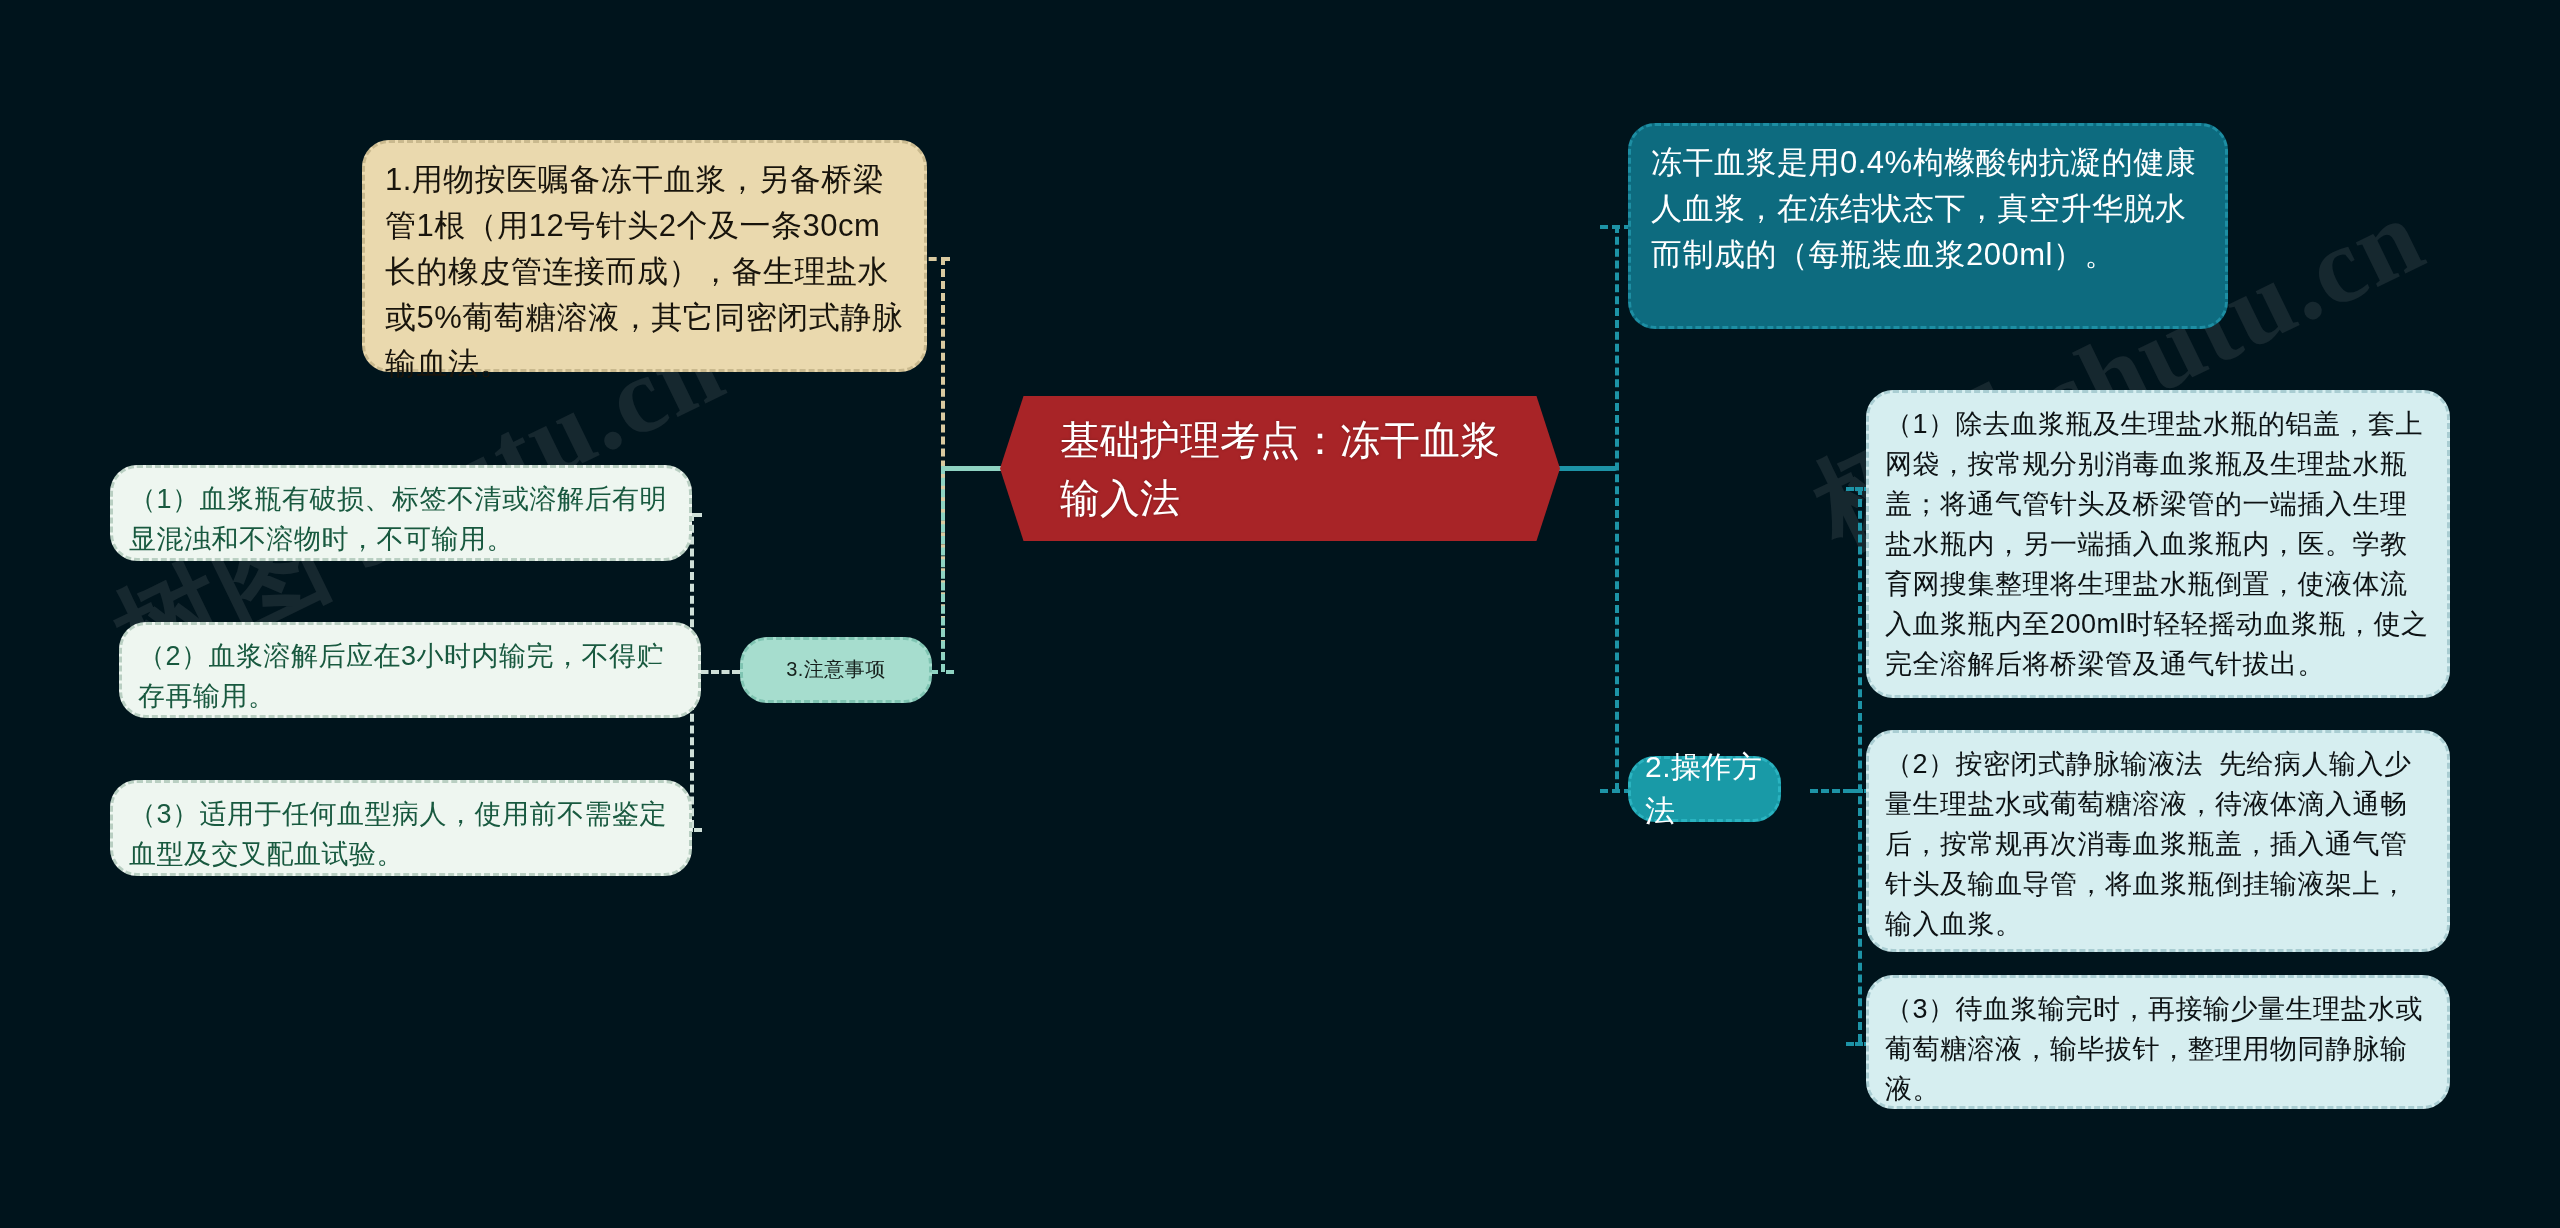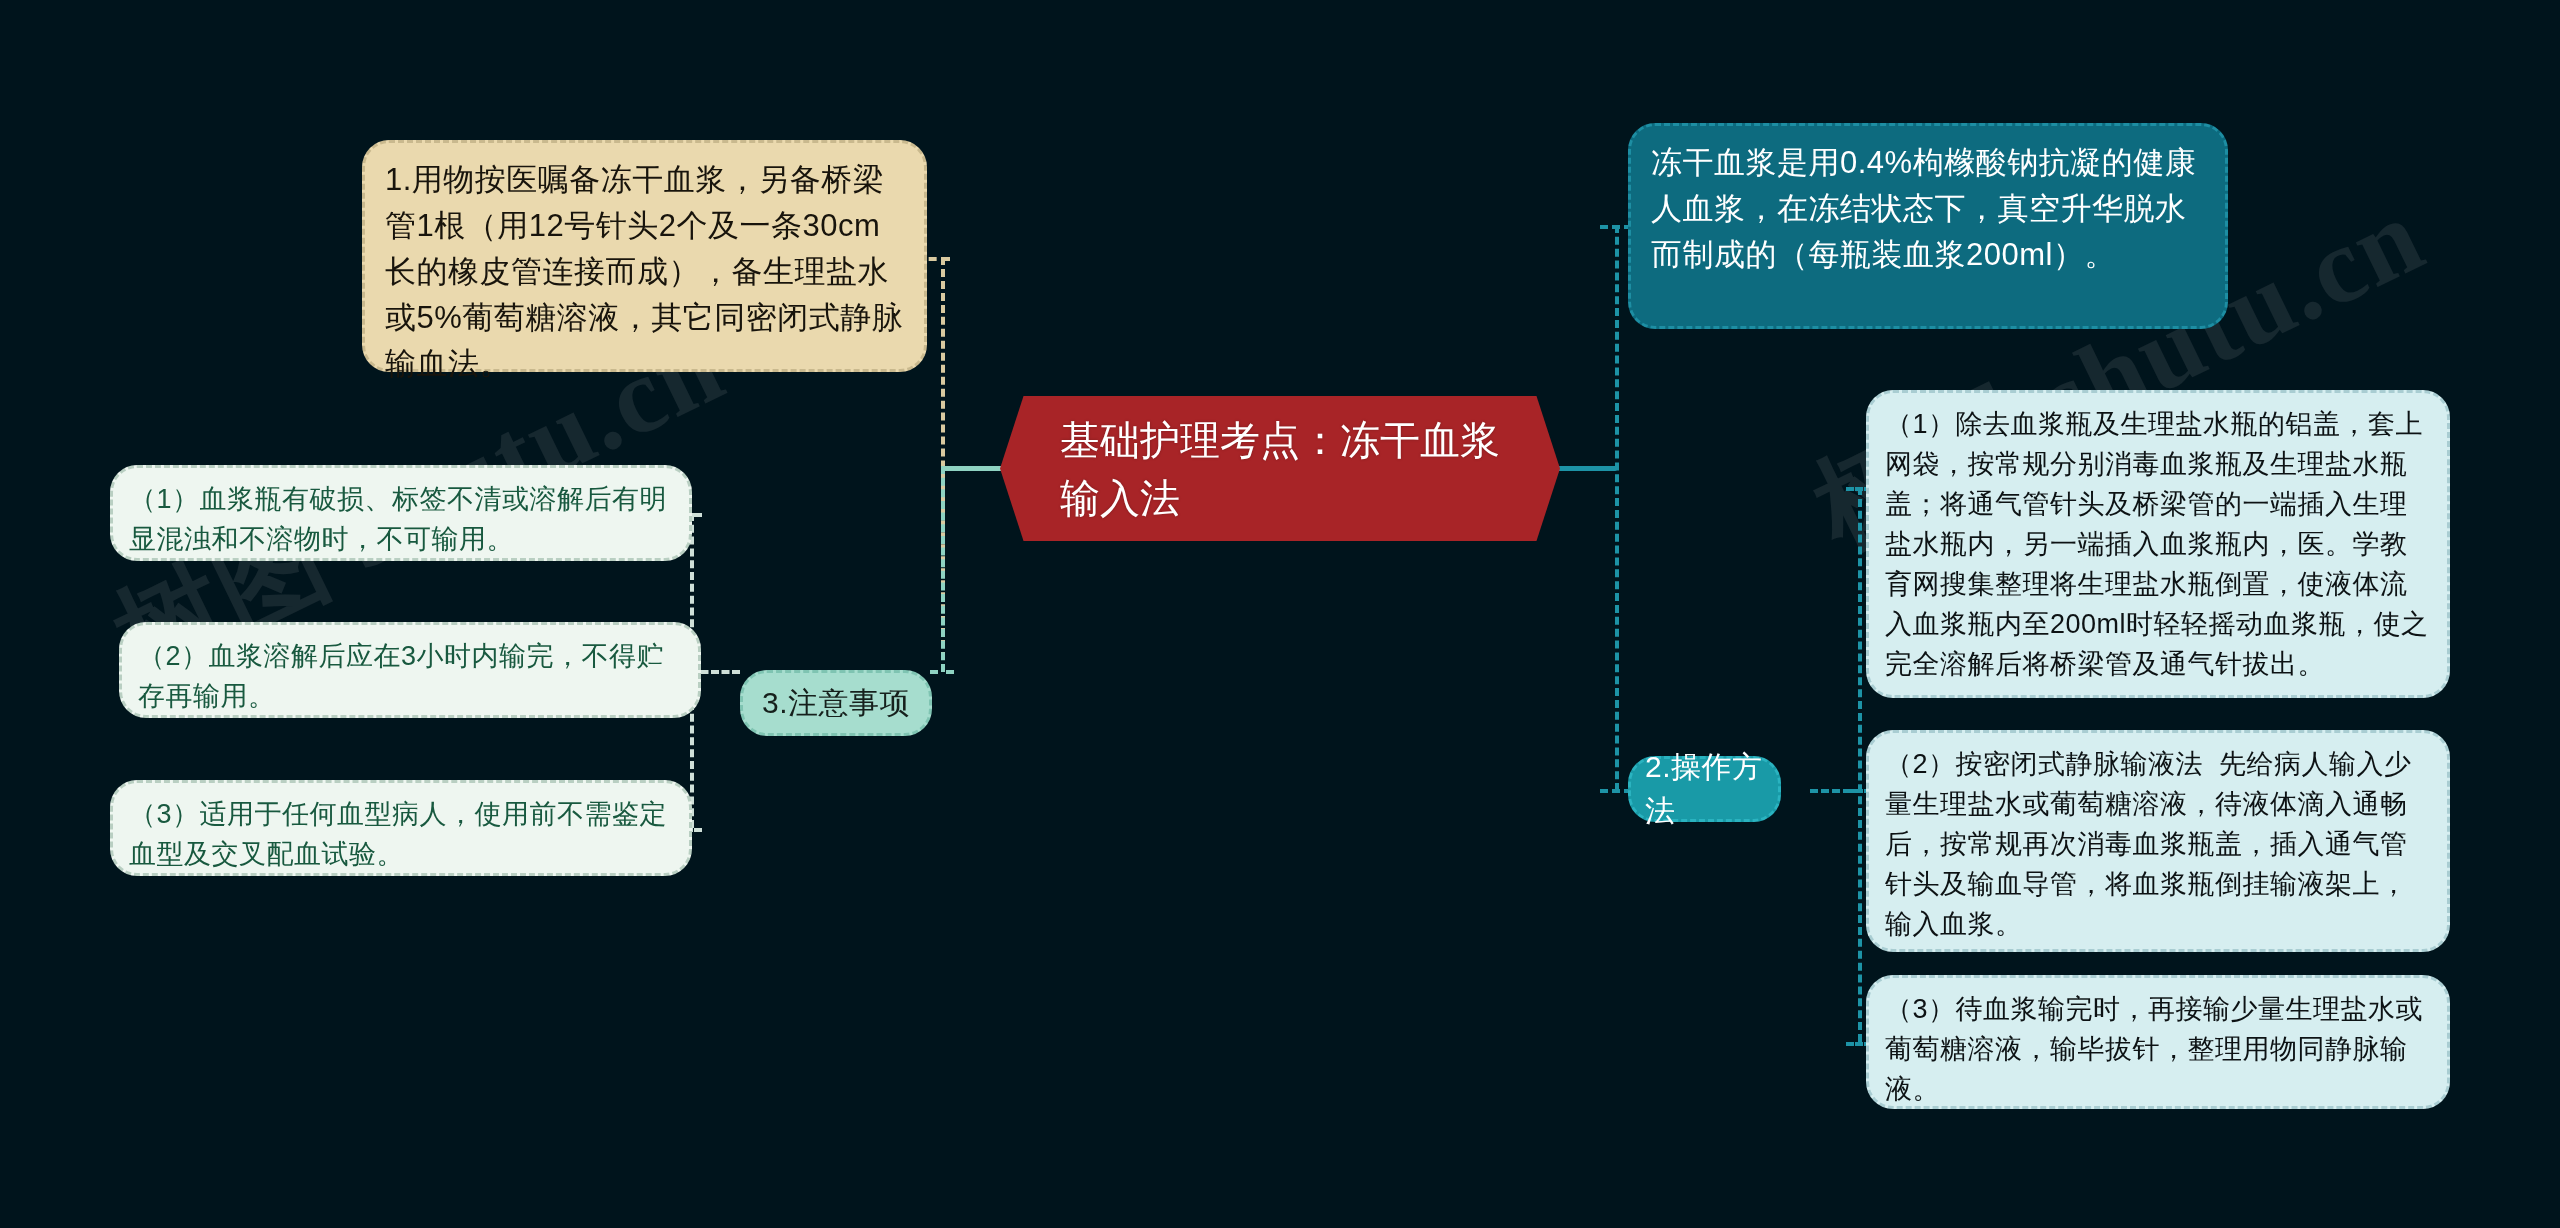--- a/index.html
+++ b/index.html
@@ -76,24 +76,23 @@
     color:#ffffff;
     border:3px dashed #1d8ea3;
     font-size:31px;
     padding:14px 20px 16px 20px;
   }
   
   .n-mint{
     background:#a6ddce;
     color:#16201c;
     border:3px dashed #7fc4b2;
-    font-size:30px;
+    font-size:20px;
     display:flex;align-items:center;justify-content:center;
     padding:6px 17px;
-    margin-top:33px;
   }
   
   .n-cyan{
     background:#199aa7;
     color:#ffffff;
     border:3px dashed #2ab3c0;
     font-size:30px;
     display:flex;align-items:center;justify-content:center;
     padding:6px 14px;
   }

